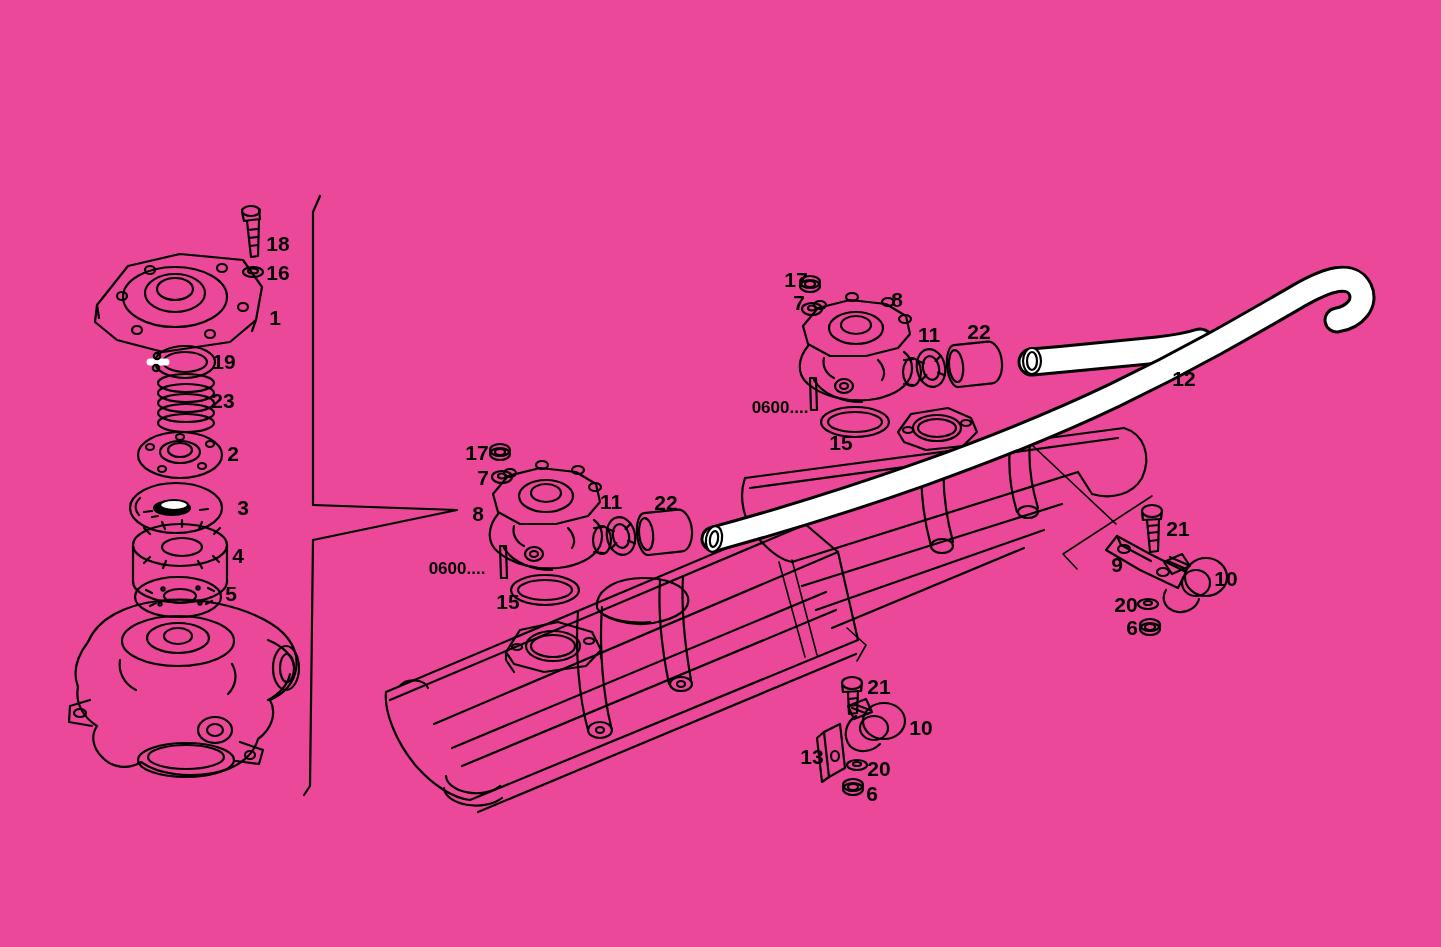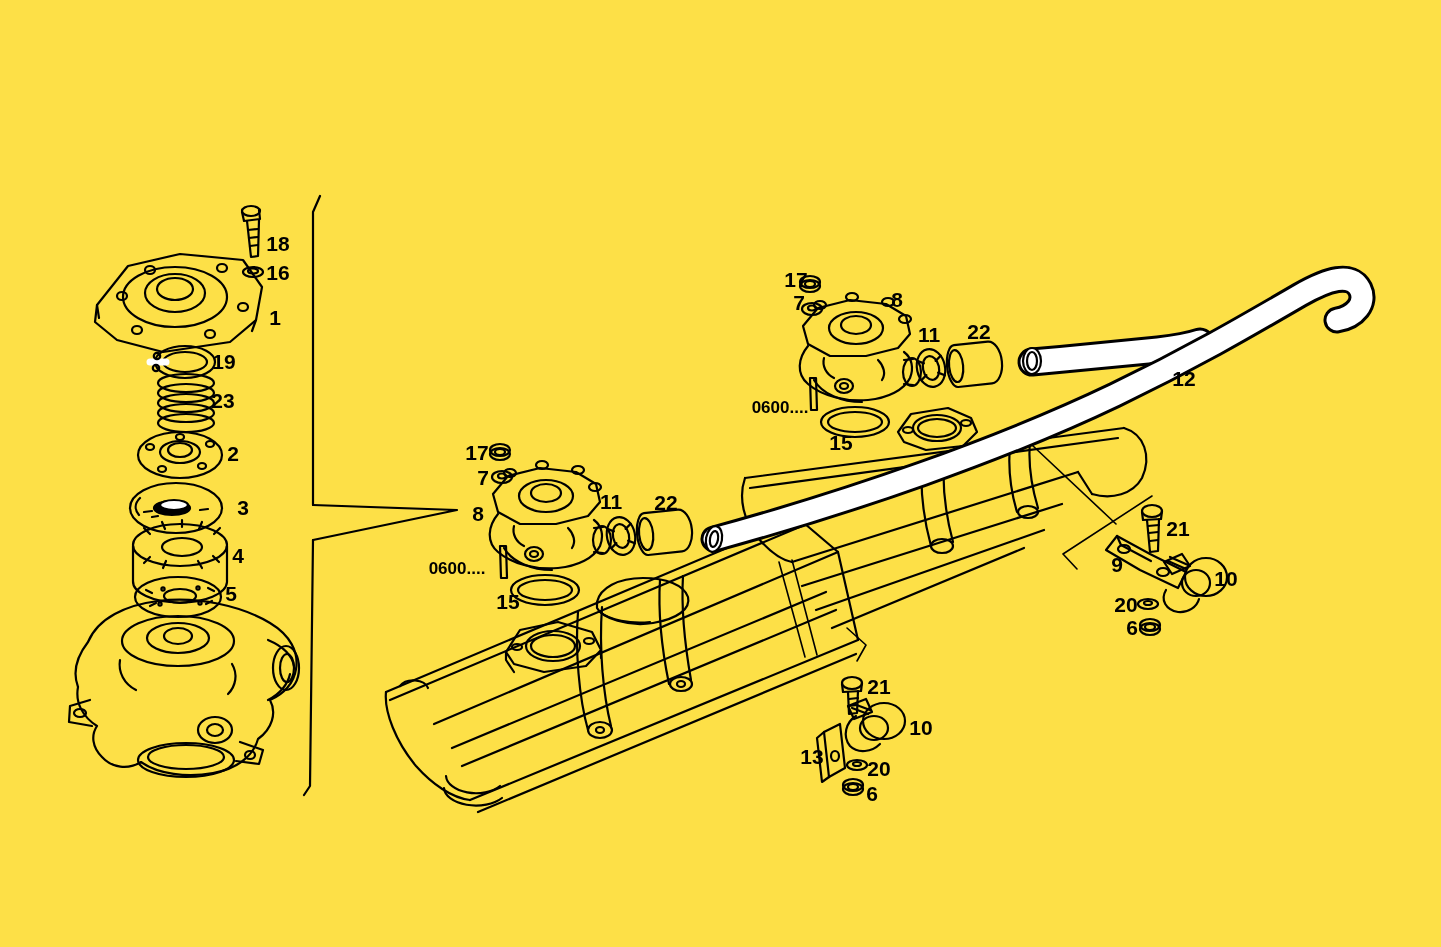--- a/index.html
+++ b/index.html
@@ -1,16 +1,16 @@
 <!DOCTYPE html>
 <html><head>
 <meta charset="utf-8">
 <style>
   html,body{margin:0;padding:0;background:#ffffff;}
-  .stage{position:relative;width:1441px;height:947px;background:#fde047;overflow:hidden;}
+  .stage{position:relative;width:1441px;height:947px;background:#ec4899;overflow:hidden;}
   svg{position:absolute;left:0;top:0;}
   .ln{stroke:#000;stroke-width:2.2;fill:none;stroke-linecap:round;stroke-linejoin:round;}
   .thin{stroke-width:1.6;}
   .tube-black{stroke:#000;stroke-width:27;fill:none;stroke-linecap:round;}
   .tube-white{stroke:#fff;stroke-width:21;fill:none;stroke-linecap:round;}
   .stub-black{stroke:#000;stroke-width:29;fill:none;stroke-linecap:round;}
   .stub-white{stroke:#fff;stroke-width:23;fill:none;stroke-linecap:round;}
   .wfill{fill:#ffffff;stroke:#000;stroke-width:2.2;}
   .gapline{stroke:#fff;stroke-width:7;fill:none;}
   .callout{font-family:"Liberation Sans",sans-serif;font-weight:bold;font-size:21px;fill:#000;text-anchor:middle;}

